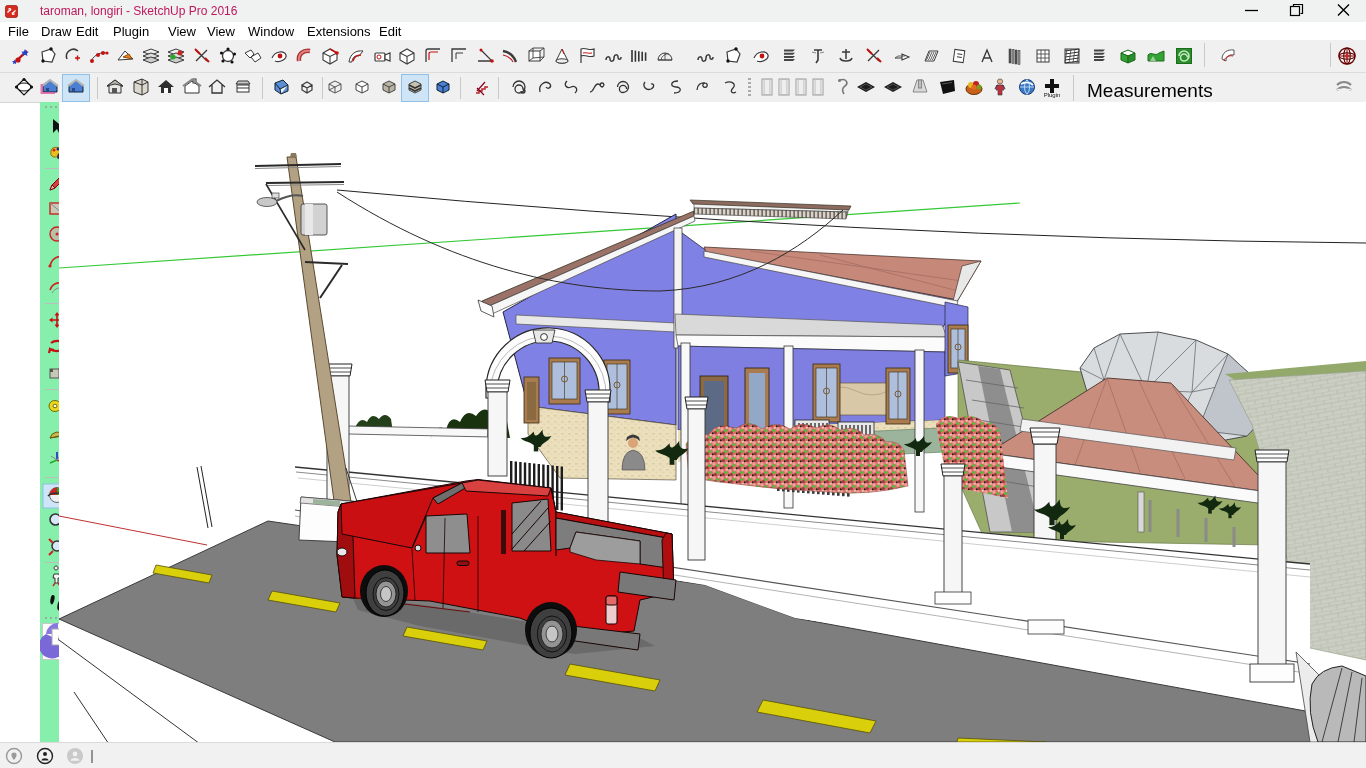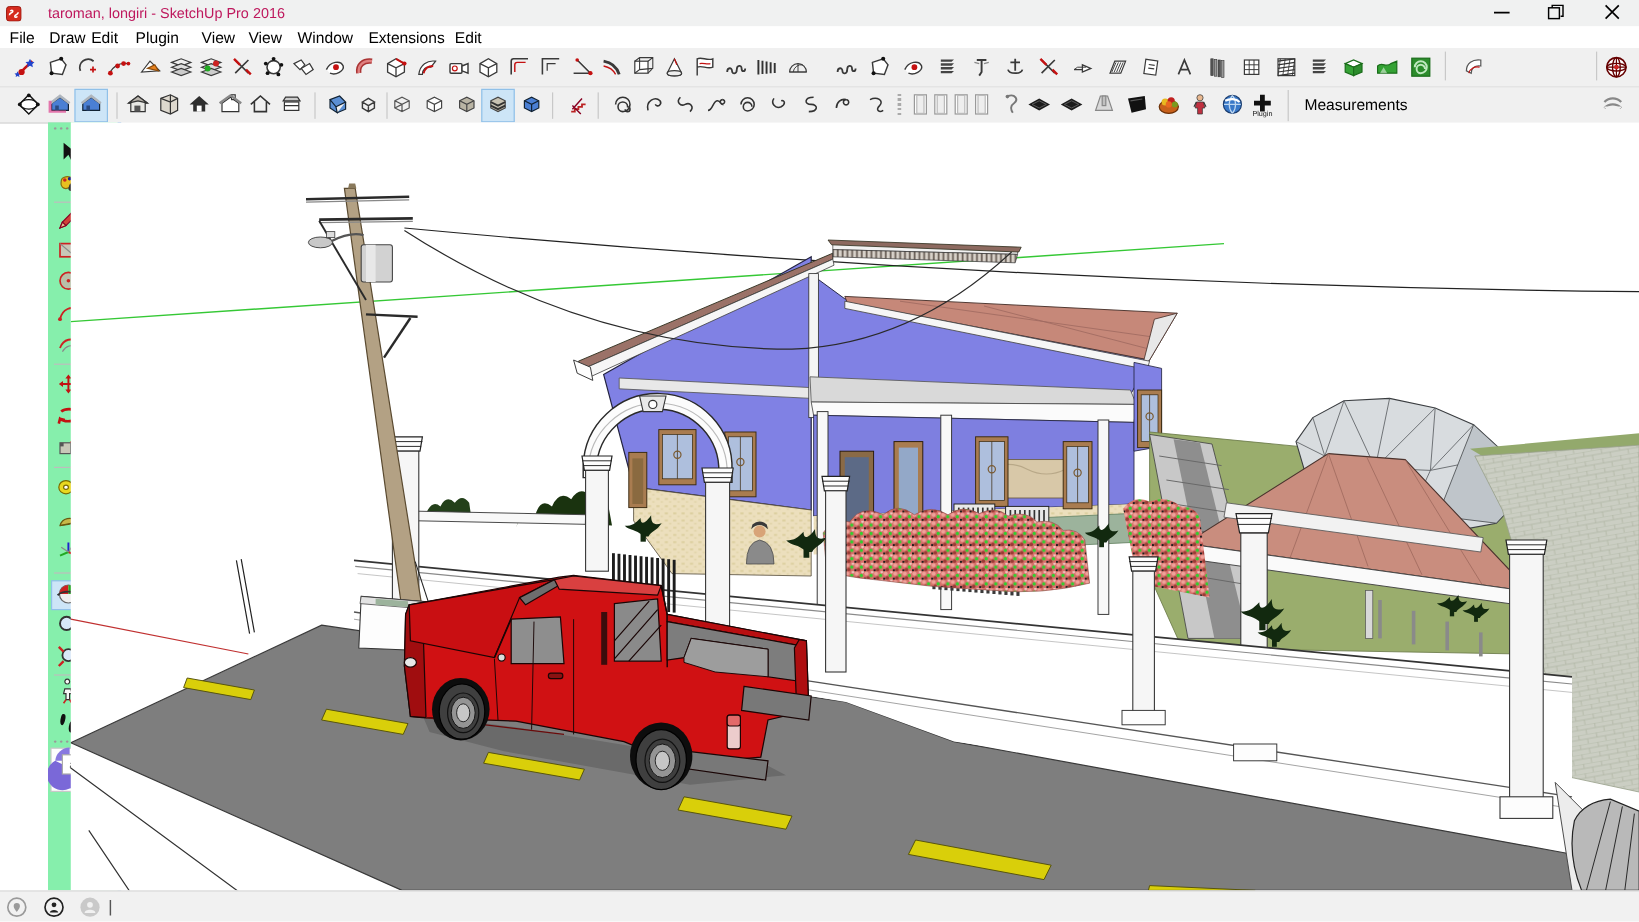--- a/index.html
+++ b/index.html
@@ -456,21 +456,21 @@
       <svg class="ic2" style="left:1041px;top:3px" width="22" height="22" viewBox="0 0 22 22">
         <path d="M9 3 h4 v5 h5 v4 h-5 v5 h-4 v-5 H4 V8 h5 Z" fill="#111"></path>
         <text x="11" y="21" font-size="6" text-anchor="middle" fill="#111" font-family="Liberation Sans">Plugin</text>
       </svg>
       <div class="vsep" style="left:1073px;top:2px;height:26px"></div>
       <svg class="ic2" style="left:1333px;top:3px" width="22" height="22" viewBox="0 0 22 22">
         <path d="M4 9 C8 5 14 5 18 9" fill="none" stroke="#888" stroke-width="2"></path>
         <path d="M4 14 C8 10 14 10 18 14" fill="none" stroke="#888" stroke-width="2"></path>
         <path d="M4 13.4 h14" stroke="#f0f0f0" stroke-width="1.2"></path>
       </svg>
-      <span id="meas2" style="position:absolute;left:1087px;top:7px;font-size:13px;color:#000;font-family:'Liberation Sans',sans-serif;">Measurements</span>
+      <span id="meas2" style="position:absolute;left:1087px;top:7px;font-size:19px;color:#000;font-family:'Liberation Sans',sans-serif;">Measurements</span>
     </div>
   <div id="palette"><svg width="58" height="640" viewBox="0 0 58 640">
         <g fill="#999">
           <circle cx="6" cy="5" r="1"></circle>
           <circle cx="11" cy="5" r="1"></circle>
           <circle cx="16" cy="5" r="1"></circle>
           <circle cx="21" cy="5" r="1"></circle>
           <circle cx="26" cy="5" r="1"></circle>
           <circle cx="31" cy="5" r="1"></circle>
           <circle cx="36" cy="5" r="1"></circle>

